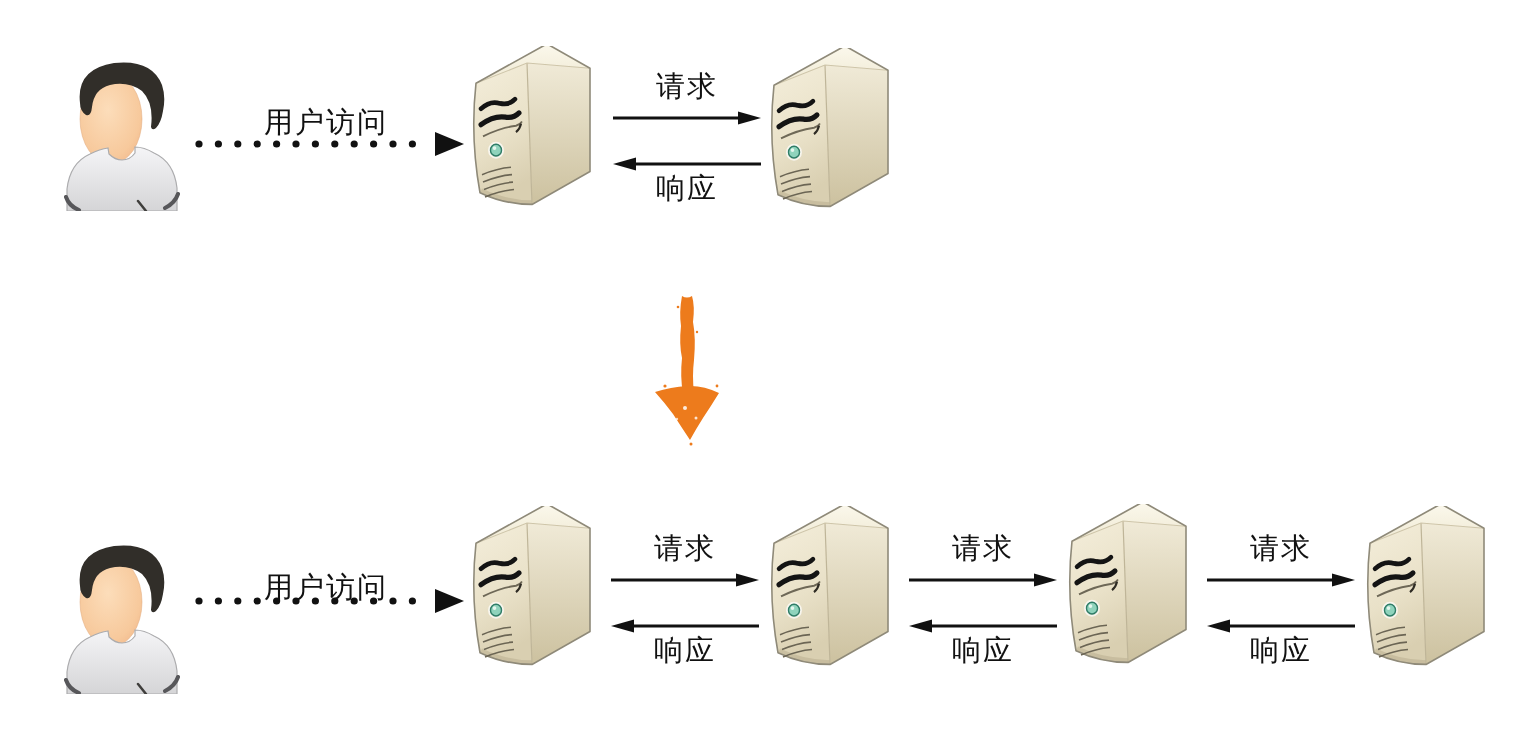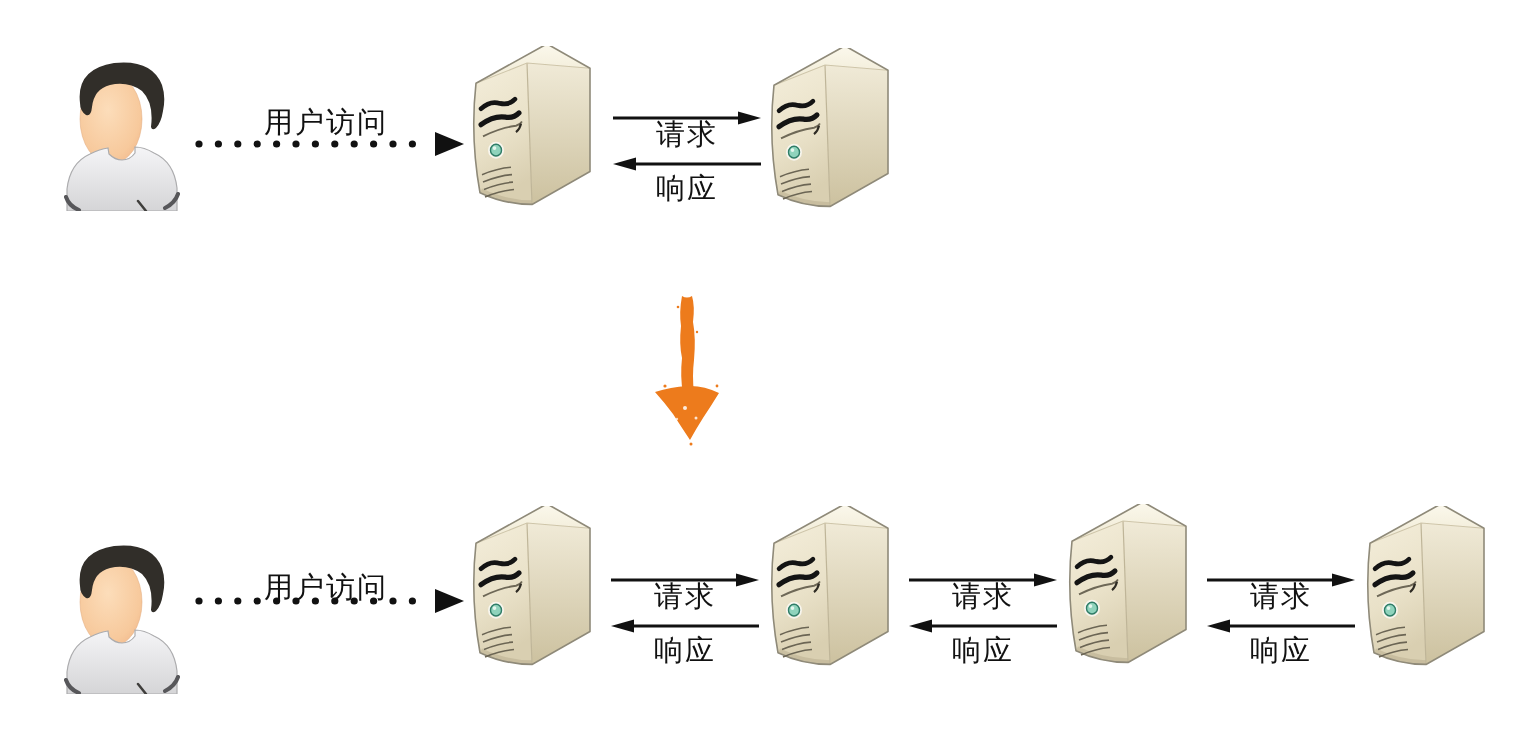--- a/index.html
+++ b/index.html
@@ -6,21 +6,21 @@
   .canvas{
     position:relative;width:1540px;height:734px;background:var(--background,#fff);
     overflow:hidden;font-family:"Liberation Sans","DejaVu Sans",sans-serif;
   }
   .abs{position:absolute;}
   .lbl{
     position:absolute;font-size:29px;font-weight:500;color:var(--text,#111);
     text-align:center;letter-spacing:2px;white-space:nowrap;line-height:34px;
   }
   .linkpair{position:absolute;width:150px;height:136px;}
-  .linkpair .req-lbl{position:absolute;top:-5px;left:0;right:0;margin-top:48px;}
+  .linkpair .req-lbl{position:absolute;top:-5px;left:0;right:0;}
   .linkpair .resp-lbl{position:absolute;top:97px;left:0;right:0;}
   .linkpair .arrow-r{position:absolute;top:36px;left:0;}
   .linkpair .arrow-l{position:absolute;top:82px;left:0;}
   .userlink-lbl{width:276px;margin-top:12px;}
   .soft{filter:blur(0.35px);}
   svg{display:block;}
   .hidden-defs{position:absolute;width:0;height:0;overflow:hidden;}
 </style>
 </head>
 <body>

